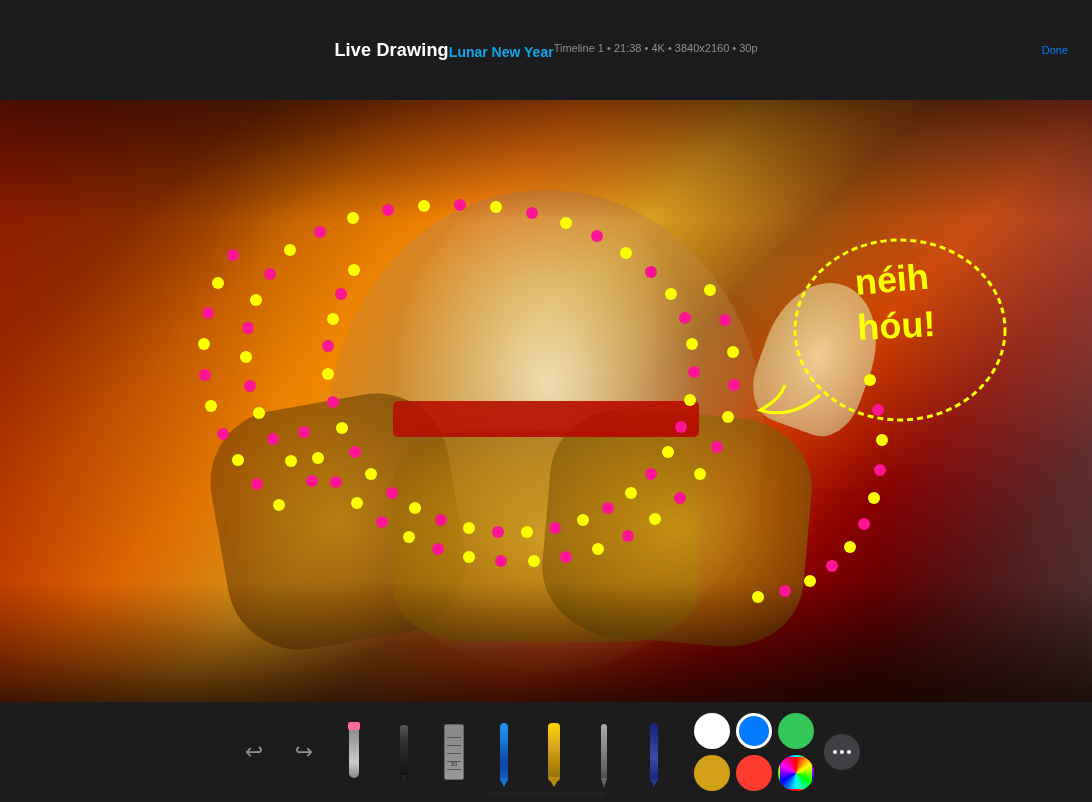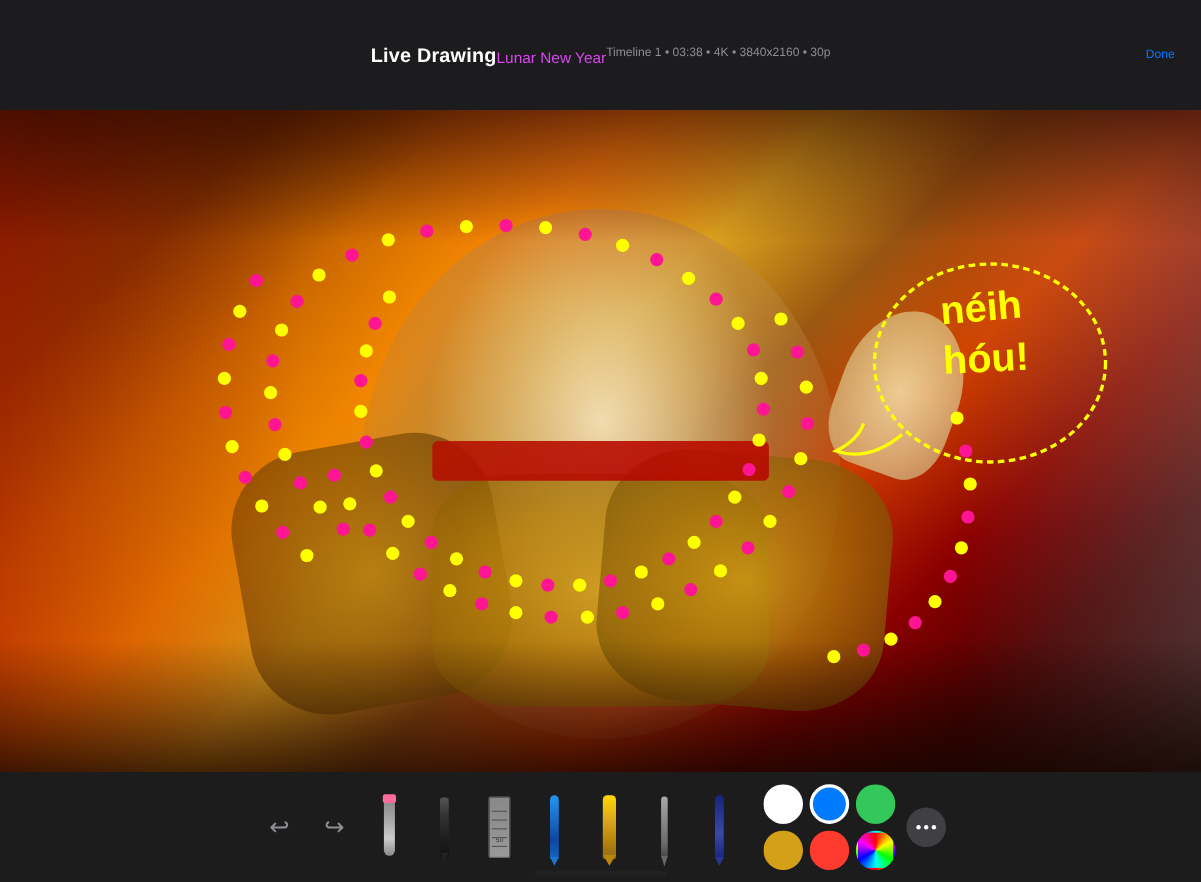--- a/index.html
+++ b/index.html
@@ -31,23 +31,23 @@
       flex-direction: row;
       align-items: flex-start;
     }
     .live-drawing-title {
       color: #ffffff;
       font-size: 18px;
       font-weight: 600;
       letter-spacing: 0.2px;
     }
     .project-name {
-      color: #d946ef;
+      color: #0ea5e9;
       font-size: 14px;
-      font-weight: 400;
+      font-weight: 700;
       margin-top: 4px;
     }
     .project-meta {
       color: #8e8e93;
       font-size: 11px;
       margin-top: 2px;
     }
     #done-button {
       position: absolute;
       right: 24px;
@@ -336,21 +336,21 @@
       pointer-events: none;
     }
   </style>
 </head>
 <body>
 
 <div id="top-bar">
   <div id="title-area">
     <span class="live-drawing-title">Live Drawing</span>
     <span class="project-name">Lunar New Year</span>
-    <span class="project-meta">Timeline 1 • 03:38 • 4K • 3840x2160 • 30p</span>
+    <span class="project-meta">Timeline 1 • 21:38 • 4K • 3840x2160 • 30p</span>
   </div>
   <button id="done-button">Done</button>
 </div>
 
 <div id="canvas-area">
   <div id="photo-placeholder">
 
     <div style="position:absolute;inset:0;background:linear-gradient(135deg, #3d1a00 0%, #6b2d00 15%, #cc6600 25%, #ff8c00 35%, #daa520 45%, #8b4513 55%, #cc3300 65%, #8b0000 75%, #4a0000 85%, #1a0000 100%);"></div>
 
     <div style="position:absolute;left:30%;top:15%;width:40%;height:80%;background:radial-gradient(ellipse 60% 70% at 50% 40%, rgba(245,230,200,0.95) 0%, rgba(220,190,140,0.8) 30%, rgba(180,130,80,0.5) 60%, transparent 100%);border-radius:50%;"></div>

